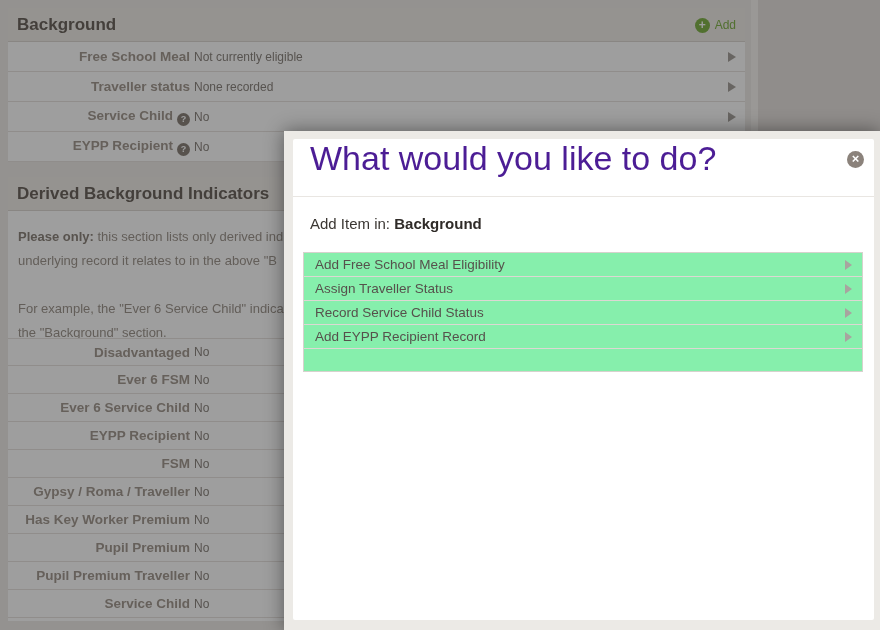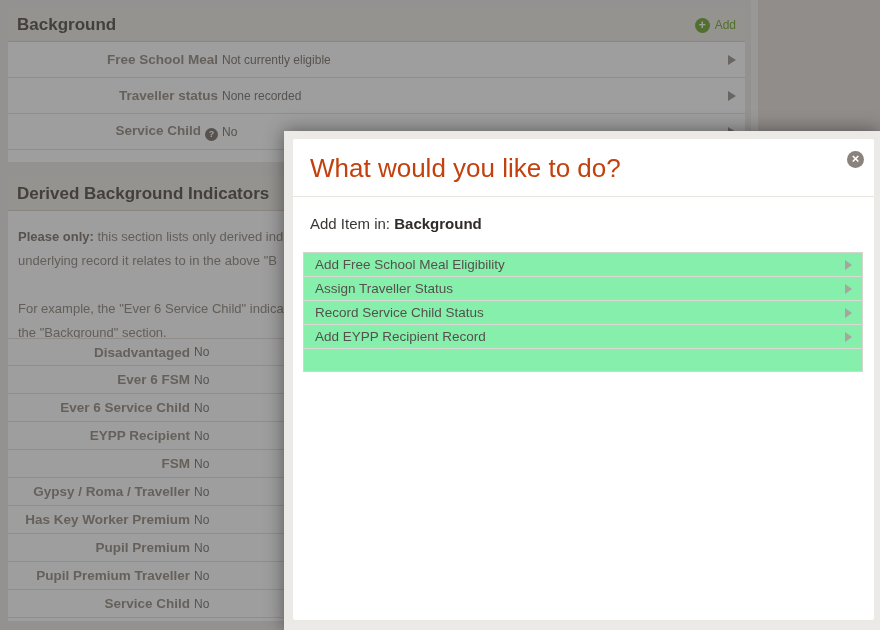--- a/index.html
+++ b/index.html
@@ -26,22 +26,22 @@
     white-space:nowrap;
   }
   .add-btn { position:absolute; right:9px; top:0; height:34px; display:flex; align-items:center; gap:5px; cursor:pointer; }
   .add-icon {
     width:15px; height:15px; border-radius:50%; background:#84b54d;
     color:#fff; font-size:12px; font-weight:bold; line-height:15px; text-align:center;
   }
   .add-label { color:#84b54d; font-size:12px; }
 
   .prow {
-    position:relative; height:36px; display:flex; align-items:center;
-    background:#fff; border-bottom:1px solid #e8e4e0; cursor:pointer;padding-left:28px;
+    position:relative; height:30px; display:flex; align-items:center;
+    background:#fff; border-bottom:1px solid #e8e4e0; cursor:pointer;
   }
   .irow {
     position:relative; height:28px; display:flex; align-items:center;
     background:#fff; border-bottom:1px solid #e8e4e0;
   }
   .irow:first-child { border-top:1px solid #e8e4e0; }
   .plabel { width:182px; text-align:right; font-size:13.5px; font-weight:bold; color:#a59c93; white-space:nowrap; }
   .help {
     display:inline-block; width:13px; height:13px; border-radius:50%;
     background:#8d857d; color:#fff; font-size:9px; font-weight:bold;
@@ -67,22 +67,22 @@
   .modal-backdrop {
     position:absolute; left:284px; top:131px; width:596px; height:499px;
     background:#eceae6; z-index:10; box-shadow:0 0 18px rgba(0,0,0,0.45);
   }
   .modal-card {
     position:absolute; left:9px; top:8px; width:581px; height:481px;
     background:#fff; border-radius:2px;
   }
   .modal-header { position:relative; height:58px; border-bottom:1px solid #e9e6e2; }
   .modal-title {
-    font-size:26px; font-weight:normal; color:#c2410c;
-    padding:14px 0 0 17px; white-space:nowrap;
+    font-size:34px; font-weight:normal; color:#4c1d95;
+    padding:0 0 0 17px; white-space:nowrap;
   }
   .modal-close {
     position:absolute; top:12px; right:10px; width:17px; height:17px;
     border-radius:50%; background:#8b827b; color:#fff; text-align:center;
     line-height:16px; font-size:13px; font-weight:bold; cursor:pointer;
   }
   .modal-subtitle { margin:18px 17px 0 17px; font-size:15px; color:#3b3733; }
   .modal-subtitle b { color:#2f2b28; }
 
   .action-list {

